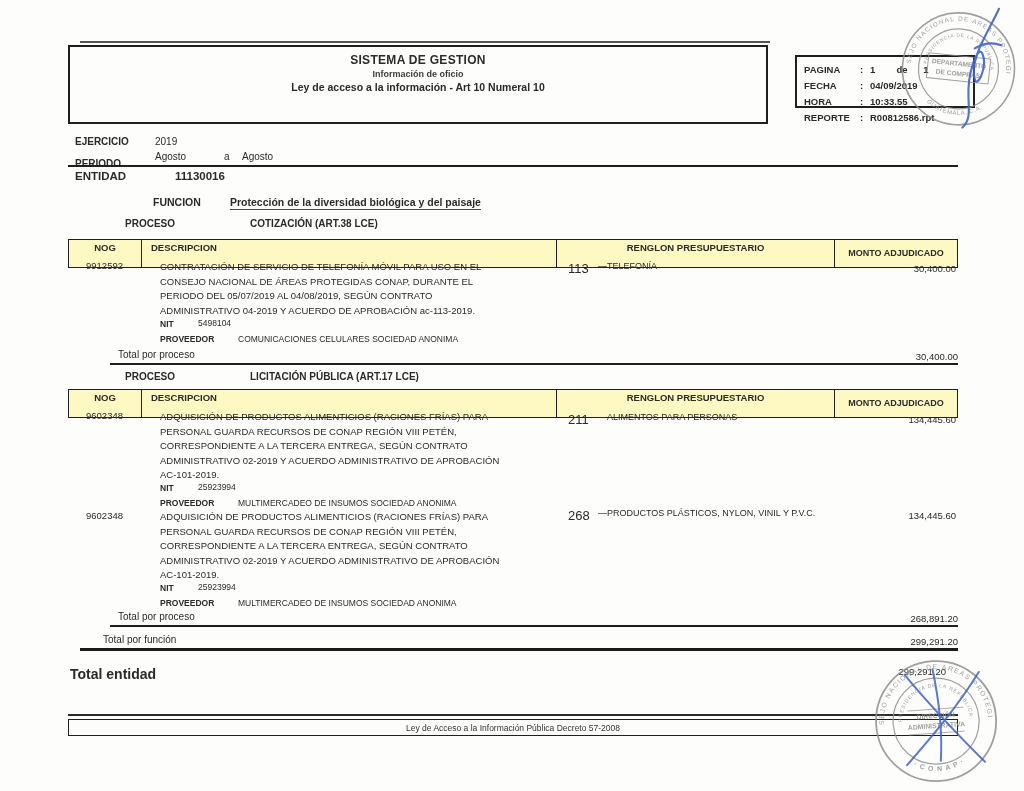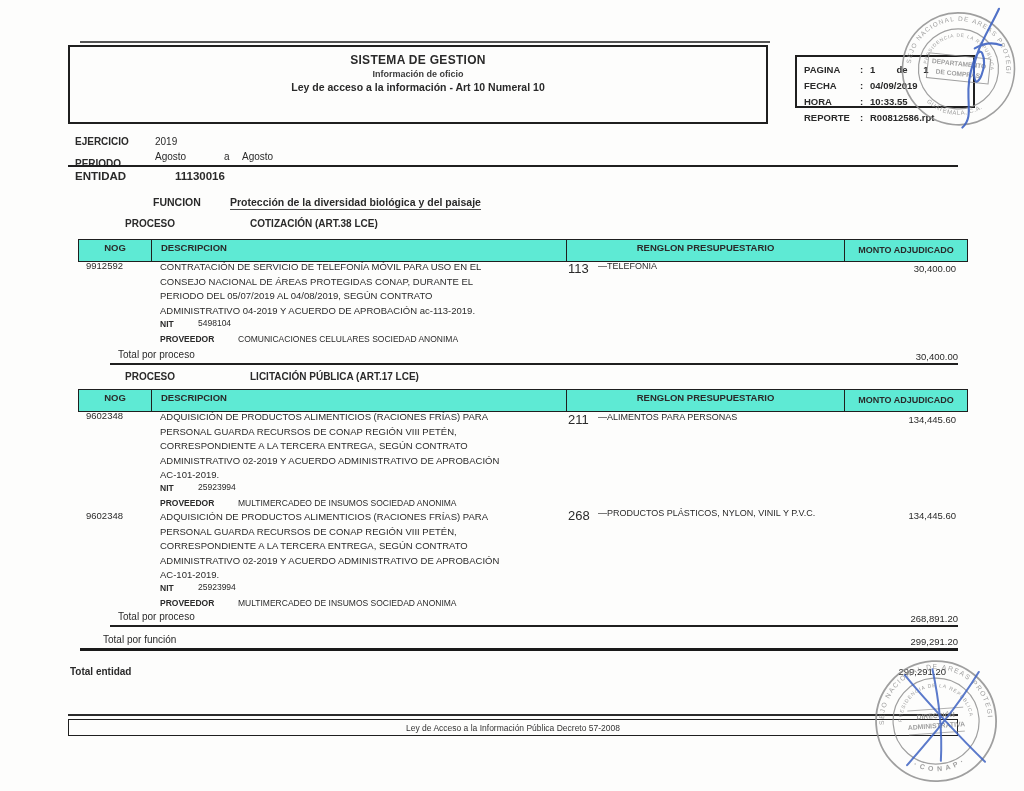--- a/index.html
+++ b/index.html
@@ -58,26 +58,26 @@
   .m-entidad-v{left:175px;top:170px;font-size:11.5px;}
   .m-funcion-l{left:105px;top:196px;font-size:10.5px;padding-left:48px;}
   .m-funcion-v{left:230px;top:196px;font-size:10.5px;border-bottom:1.5px solid #4a4a4a;padding-bottom:1px;}
   .proceso1-l{left:125px;top:218px;font-size:10px;}
   .proceso1-v{left:250px;top:218px;font-size:10px;}
   .proceso2-l{left:125px;top:371px;font-size:10px;}
   .proceso2-v{left:250px;top:371px;font-size:10px;}
 
   
   .thead{
-    left:78px;width:890px;height:23px;
+    left:68px;width:890px;height:29px;
     border:1.5px solid #1f1f1f;
     display:flex;box-sizing:border-box;
     font-size:9.5px;font-weight:bold;
     align-items:center;
-    background:#5eead4;
+    background:#fef9c3;
   }
   .thead1{top:239px;}
   .thead2{top:389px;}
   .th-nog{width:72px;text-align:center;border-right:1.5px solid #1f1f1f;align-self:stretch;line-height:15px;}
   .th-desc{width:415px;padding-left:9px;box-sizing:border-box;border-right:1.5px solid #1f1f1f;align-self:stretch;line-height:15px;}
   .th-reng{width:277px;text-align:center;border-right:1.5px solid #1f1f1f;align-self:stretch;line-height:15px;}
   .th-monto{flex:1;text-align:center;font-size:9px;line-height:15px;}
 
   
   .nog{font-size:9.5px;}
@@ -86,21 +86,21 @@
   .nitv,.provv{font-size:8.5px;}
   .rcode{font-size:13px;}
   .rdesc{font-size:9px;}
   .monto{font-size:9.5px;width:130px;text-align:right;right:68px;}
 
   .total-label{font-size:10px;}
   .total-line{height:2px;background:#1f1f1f;}
   .total-amt{font-size:9.5px;width:140px;text-align:right;right:66px;}
 
   .tf-line{left:80px;top:648px;width:878px;height:2.5px;background:#1a1a1a;}
-  .te-label{left:70px;top:666px;font-size:10px;}
+  .te-label{left:70px;top:666px;font-size:14px;}
   .te-amt{right:78px;top:666px;font-size:9.5px;width:140px;text-align:right;}
 
   
   .footer-rule{left:68px;top:714px;width:890px;height:1.5px;background:#2b2b2b;}
   .footer-box{
     left:68px;top:719px;width:890px;height:17px;
     border:1.5px solid #1f1f1f;box-sizing:border-box;
     display:flex;align-items:center;justify-content:center;
     font-size:8.5px;color:#333;
   }

